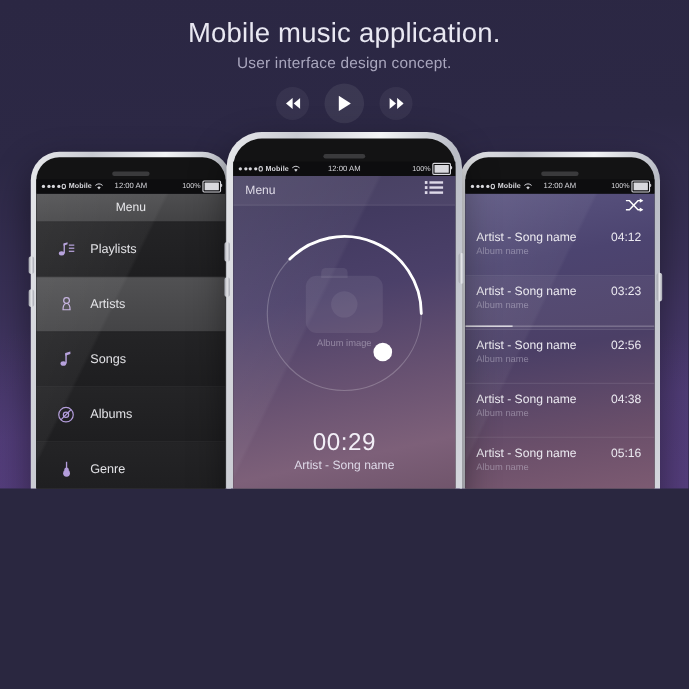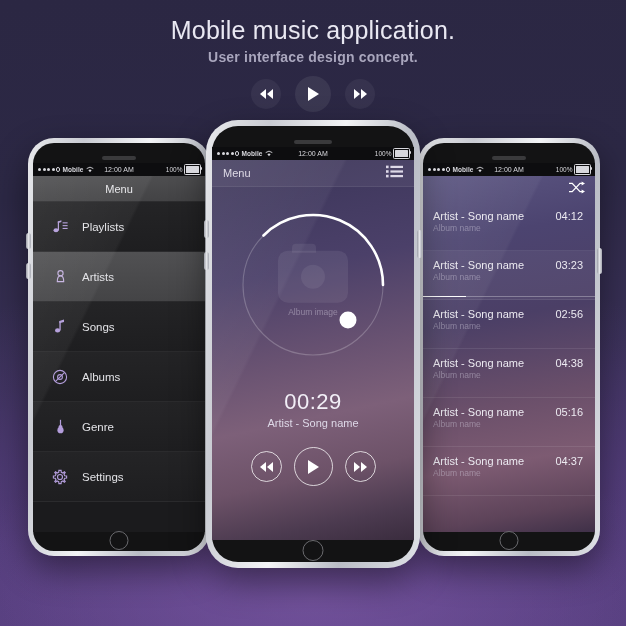--- a/index.html
+++ b/index.html
@@ -2,33 +2,33 @@
 <html><head>
 <meta charset="utf-8">
 <style>
   html,body{margin:0;padding:0;}
   body{
     width:626px;height:626px;overflow:hidden;
     font-family:"Liberation Sans", sans-serif;
     background:#2a2740;
   }
   .stage{
-    position:relative;width:626px;height:626px;overflow:hidden;
+    position:relative;width:626px;height:444px;overflow:hidden;
     background:
       radial-gradient(ellipse 520px 240px at 50% 600px, rgba(130,96,170,.55) 0%, rgba(90,62,130,0) 72%),
       radial-gradient(ellipse 700px 420px at 50% 560px, rgba(96,64,140,.85) 0%, rgba(60,44,92,0) 75%),
       linear-gradient(176deg,#2b2743 0%,#2c2845 30%,#3a3158 58%,#4e3c74 82%,#513d78 100%);
   }
   
   .heading{position:absolute;left:0;right:0;top:16px;text-align:center;}
   .h-title{
     color:#e9e8f2;font-size:25px;font-weight:400;letter-spacing:.2px;line-height:1.15;
   }
   .h-sub{
-    color:#a9a6bd;font-size:14px;font-weight:700;margin-top:4px;letter-spacing:.2px;
+    color:#a9a6bd;font-size:14px;font-weight:400;margin-top:4px;letter-spacing:.2px;
   }
   
   .top-ctrls{
     position:absolute;left:0;right:0;top:76px;display:flex;justify-content:center;align-items:center;gap:14px;
   }
   .tbtn{
     width:30px;height:30px;border-radius:50%;background:rgba(255,255,255,.055);
     display:flex;align-items:center;justify-content:center;
   }
   .tbtn.big{width:36px;height:36px;background:rgba(255,255,255,.075);}

